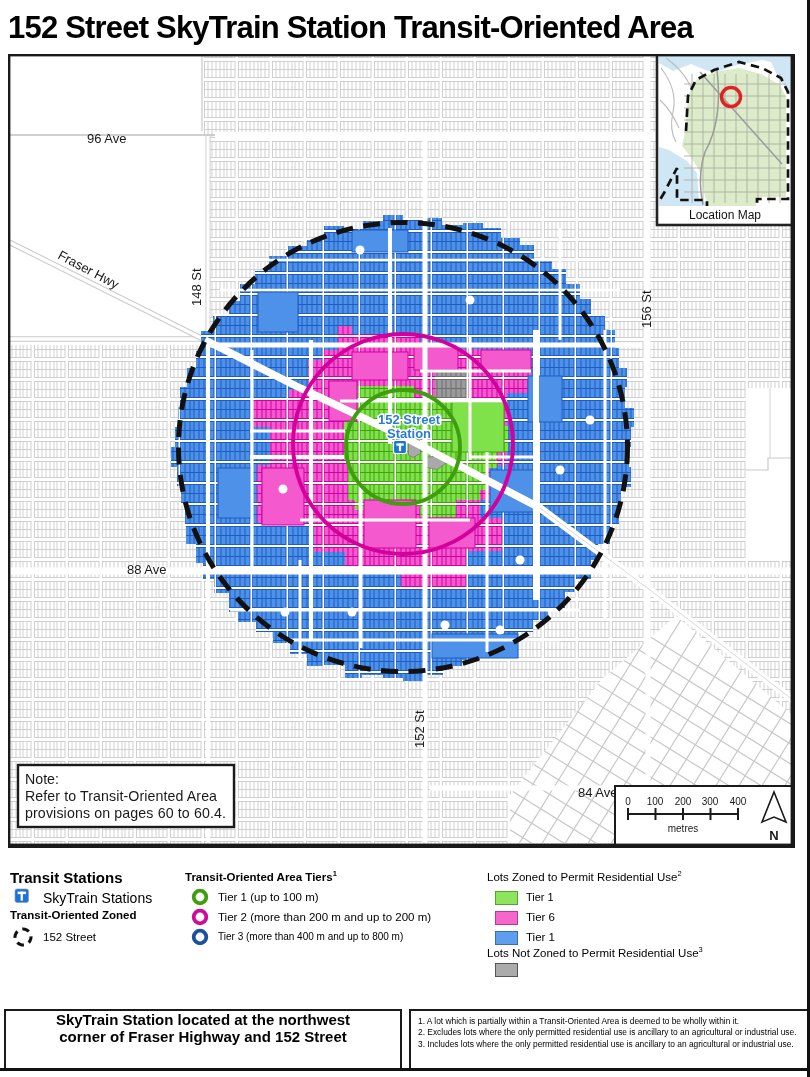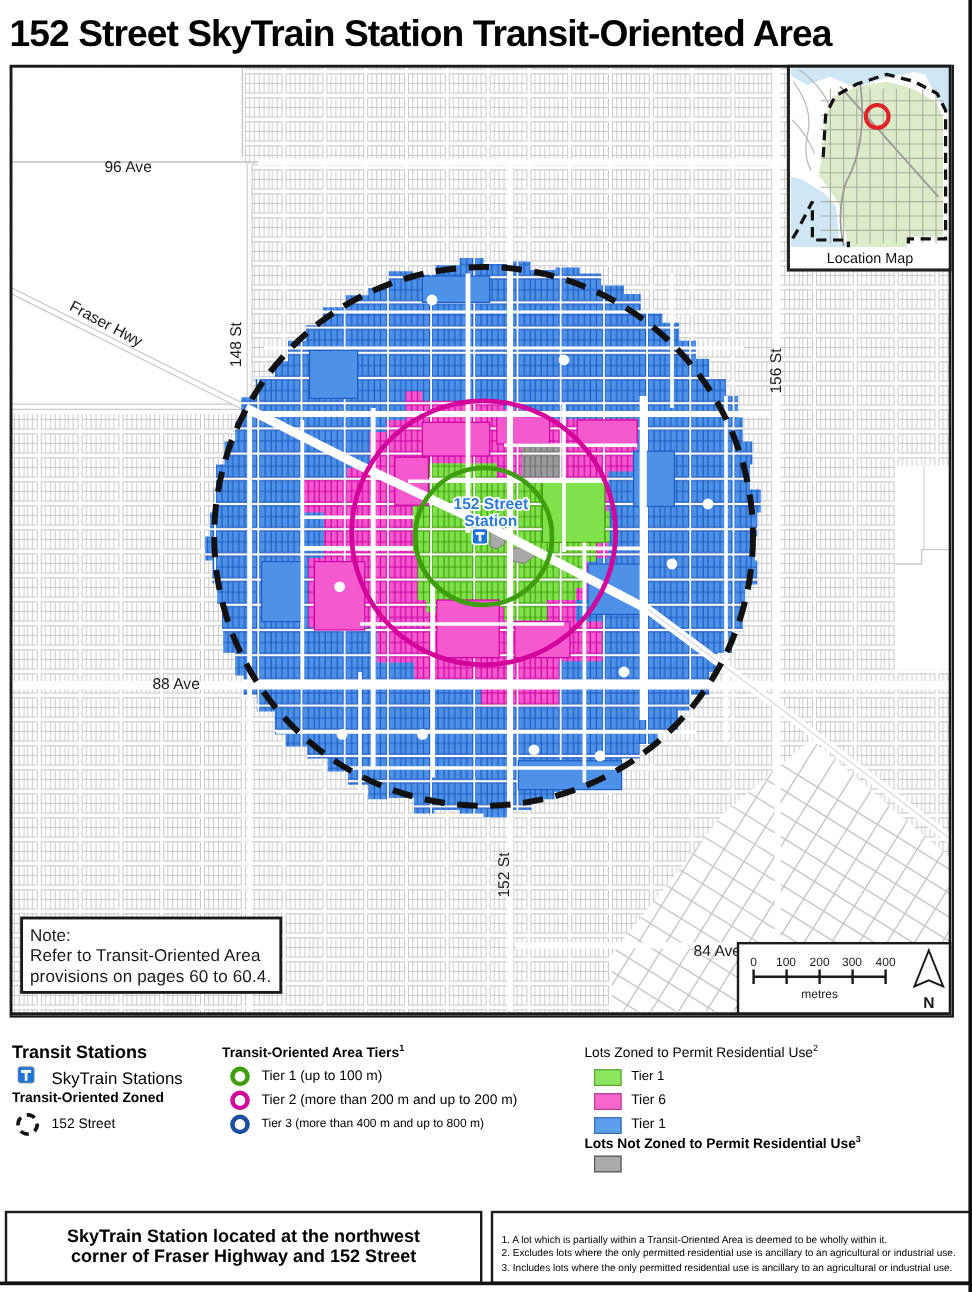--- a/index.html
+++ b/index.html
@@ -370,30 +370,30 @@
 
 <div class="abs" style="left:495px;top:891px;width:21px;height:12px;background:#8CE55C;border:1px solid #57a32e"></div>
 <div class="abs" style="left:526px;top:891px;font-size:11px;color:#000">Tier 1</div>
 
 <div class="abs" style="left:495px;top:911px;width:21px;height:12px;background:#F866CC;border:1px solid #b13b95"></div>
 <div class="abs" style="left:526px;top:911px;font-size:11.5px;color:#000">Tier 6</div>
 
 <div class="abs" style="left:495px;top:931px;width:21px;height:12px;background:#5D9FEE;border:1px solid #3a6cae"></div>
 <div class="abs" style="left:526px;top:931px;font-size:11.5px;color:#000">Tier 1</div>
 
-<div class="abs" style="left:487px;top:945px;font-size:11.5px;font-weight:bold;color:#000">Lots Not Zoned to Permit Residential Use<sup style="font-size:7.5px">3</sup></div>
+<div class="abs" style="left:487px;top:945px;font-size:11.5px;font-weight:normal;color:#000">Lots Not Zoned to Permit Residential Use<sup style="font-size:7.5px">3</sup></div>
 
 <div class="abs" style="left:495px;top:963px;width:21px;height:12px;background:#ABABAB;border:1px solid #555"></div>
 
 <div class="abs" style="left:4px;top:1009px;width:394px;height:57px;border:2px solid #1a1a1a;background:#fff">
-<div style="text-align:center;font-weight:bold;font-size:15px;color:#000;margin-top:11px;line-height:17px">SkyTrain Station located at the northwest<br>corner of Fraser Highway and 152 Street</div>
+<div style="text-align:center;font-weight:bold;font-size:15px;color:#000;line-height:17px">SkyTrain Station located at the northwest<br>corner of Fraser Highway and 152 Street</div>
 </div>
 
 <div class="abs" style="left:409px;top:1009px;width:397px;height:57px;border:2px solid #1a1a1a;background:#fff">
-<div style="font-size:8.4px;color:#000;margin:17px 0 0 7px;line-height:11.4px;white-space:nowrap">
+<div style="font-size:8.4px;color:#000;margin:5px 0 0 7px;line-height:11.4px;white-space:nowrap">
 1. A lot which is partially within a Transit-Oriented Area is deemed to be wholly within it.<br>
 2. Excludes lots where the only permitted residential use is ancillary to an agricultural or industrial use.<br>
 3. Includes lots where the only permitted residential use is ancillary to an agricultural or industrial use.
 </div>
   </div>
 
 <div class="abs" style="left:806.5px;top:0px;width:3.5px;height:1077px;background:#111"></div>
 
 <div class="abs" style="left:0px;top:1068px;width:810px;height:3px;background:#111"></div>
 </body></html>

